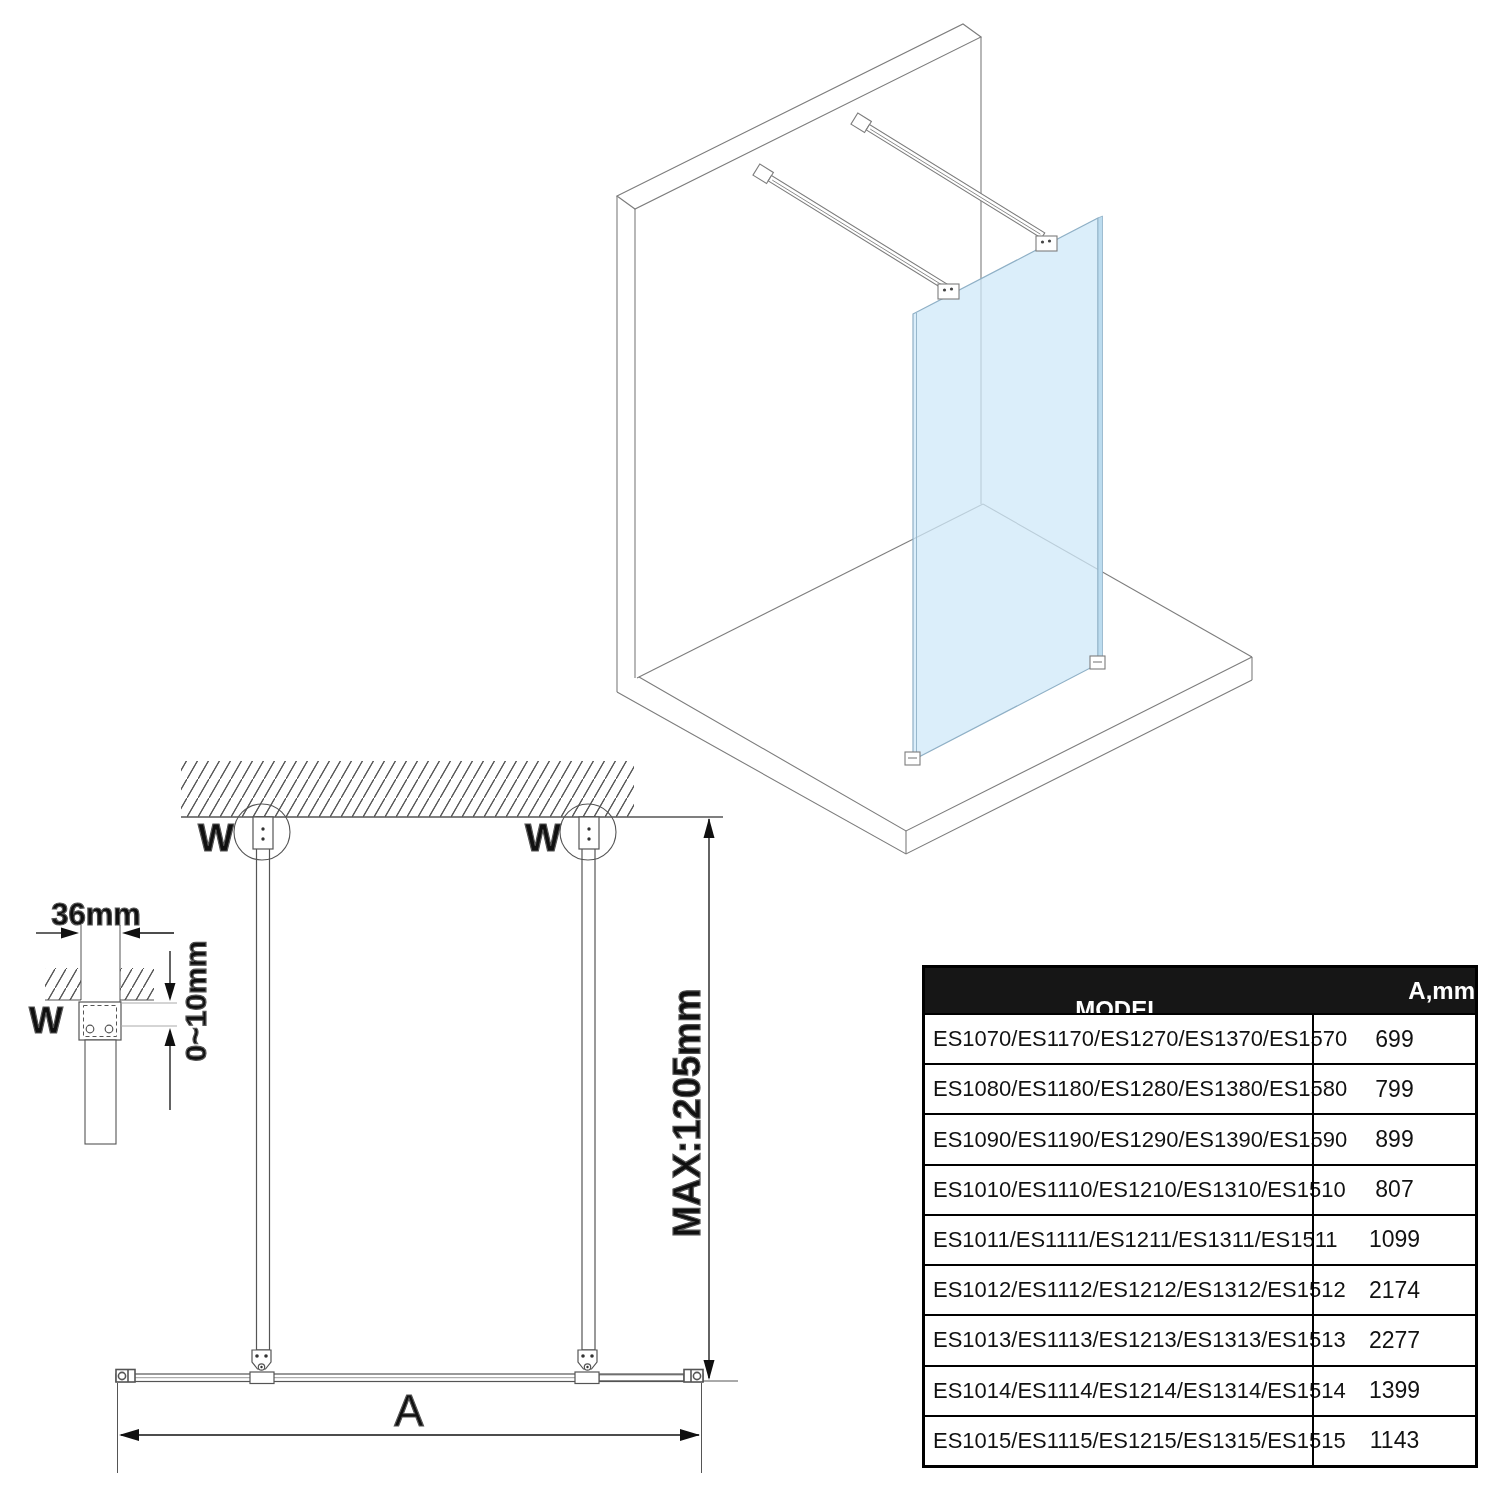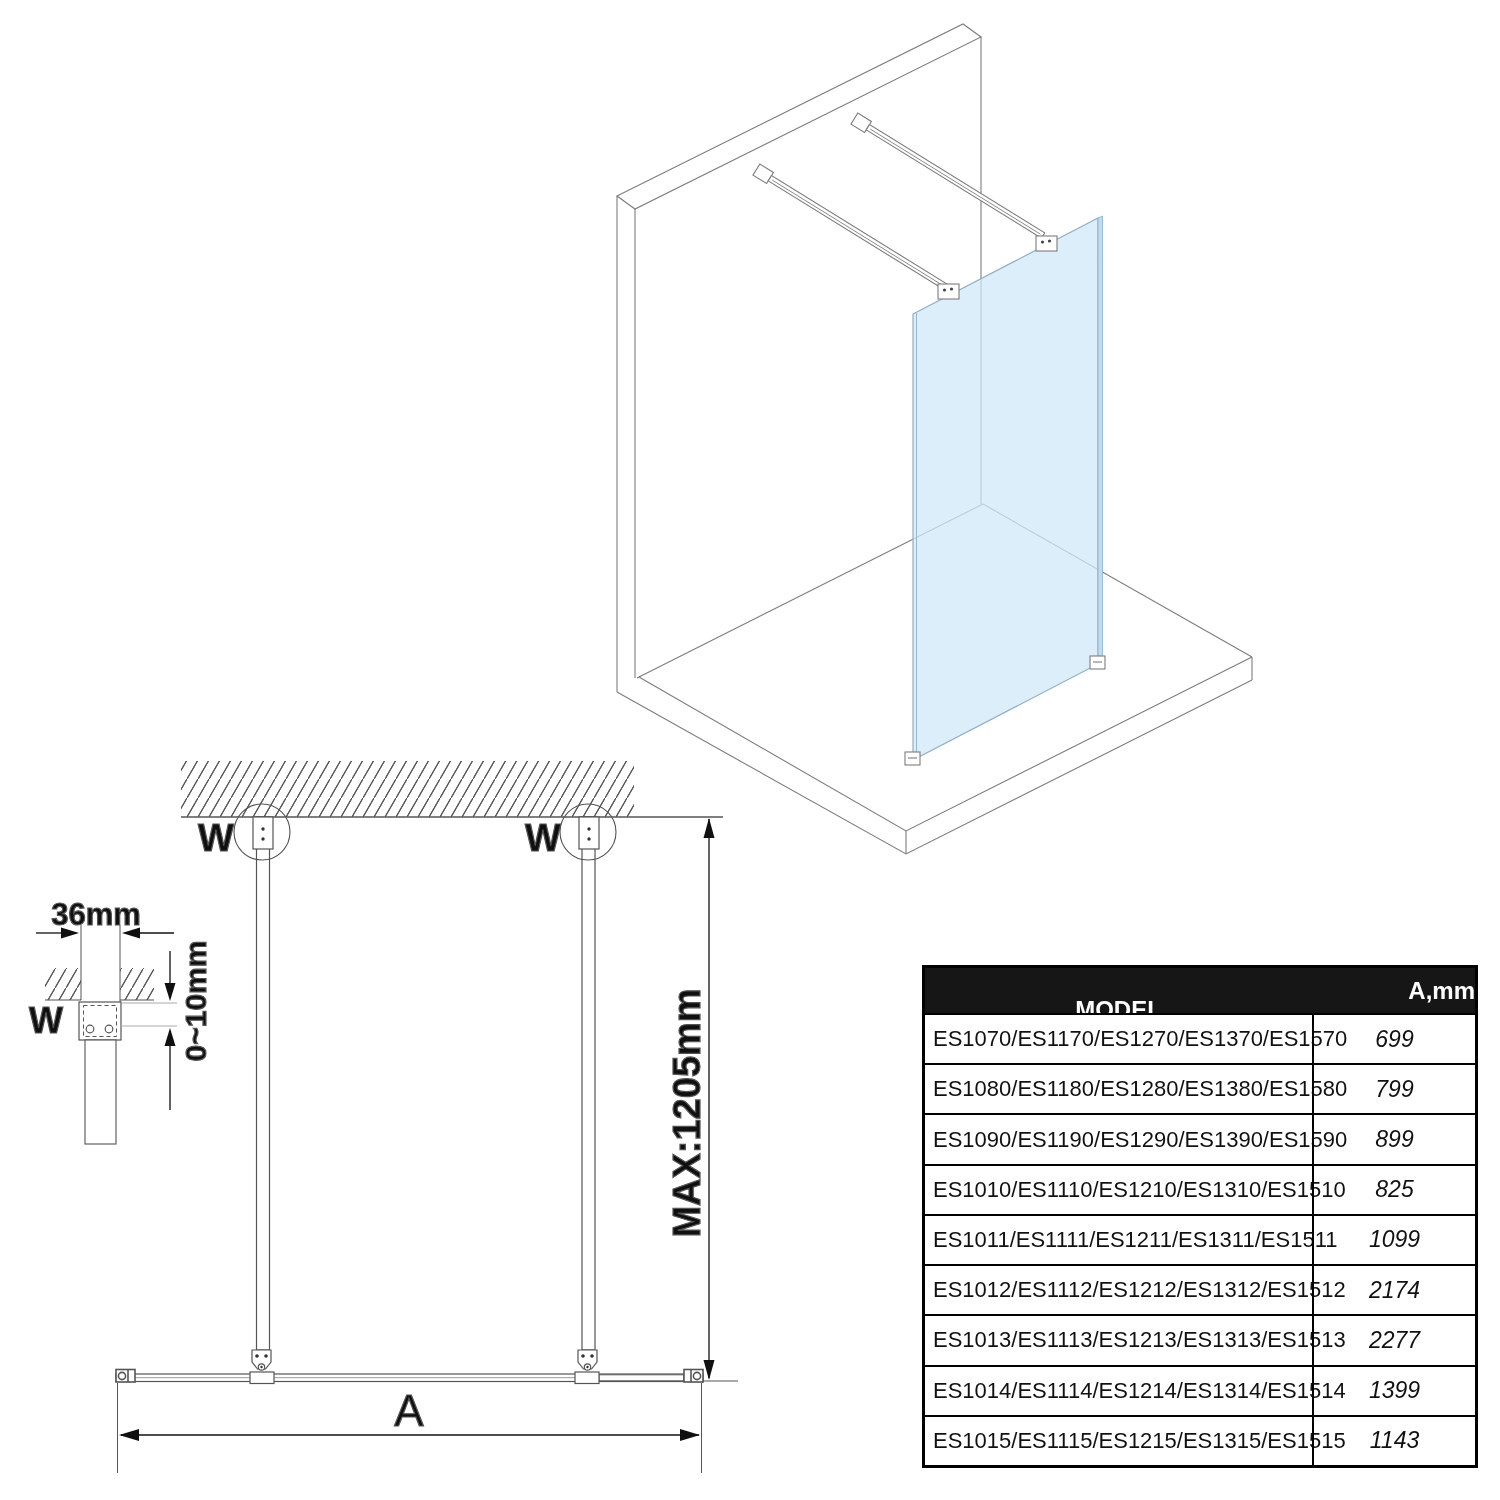--- a/index.html
+++ b/index.html
@@ -17,21 +17,21 @@
   .spec-table{position:absolute;left:922px;top:965px;width:556px;height:503px;
               border:3px solid var(--table-border);box-sizing:border-box;
               display:flex;flex-direction:column;background:#fff;}
   .thead{height:45px;flex:0 0 45px;background:var(--table-header-bg);color:var(--table-header-fg);
          display:flex;align-items:center;font-weight:bold;font-size:24px;}
   .thead .hc-model{width:387px;text-align:center;margin-top:39px;}
   .thead .hc-a{flex:1;text-align:right;}
   .trow{flex:1;display:flex;border-top:2px solid var(--table-border);align-items:stretch;}
   .tc{display:flex;align-items:center;font-size:22px;color:#111;}
   .tc.model{width:387px;box-sizing:border-box;padding-left:8px;letter-spacing:0px;}
-  .tc.amm{flex:1;justify-content:center;border-left:2px solid var(--table-border);font-size:23px;font-style:italic;}
+  .tc.amm{flex:1;justify-content:center;border-left:2px solid var(--table-border);font-size:23px;}
 </style>
 </head>
 <body>
 
 <div class="canvas">
 
 <svg class="drawing-svg" viewBox="0 0 1500 1500">
   <defs>
     <pattern id="hatch" width="11" height="19" patternUnits="userSpaceOnUse">
       <path d="M0,19 L11,0" stroke="var(--line-2d)" stroke-width="1.1" fill="none"></path>
@@ -221,21 +221,21 @@
     <div class="trow">
       <div class="tc model">ES1080/ES1180/ES1280/ES1380/ES1580</div>
       <div class="tc amm">799</div>
     </div>
     <div class="trow">
       <div class="tc model">ES1090/ES1190/ES1290/ES1390/ES1590</div>
       <div class="tc amm">899</div>
     </div>
     <div class="trow">
       <div class="tc model">ES1010/ES1110/ES1210/ES1310/ES1510</div>
-      <div class="tc amm">825</div>
+      <div class="tc amm">807</div>
     </div>
     <div class="trow">
       <div class="tc model">ES1011/ES1111/ES1211/ES1311/ES1511</div>
       <div class="tc amm">1099</div>
     </div>
     <div class="trow">
       <div class="tc model">ES1012/ES1112/ES1212/ES1312/ES1512</div>
       <div class="tc amm">2174</div>
     </div>
     <div class="trow">

